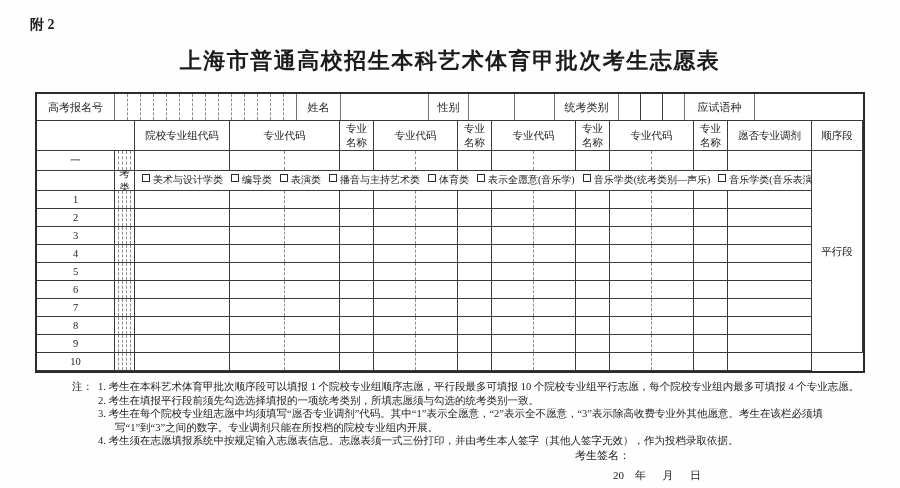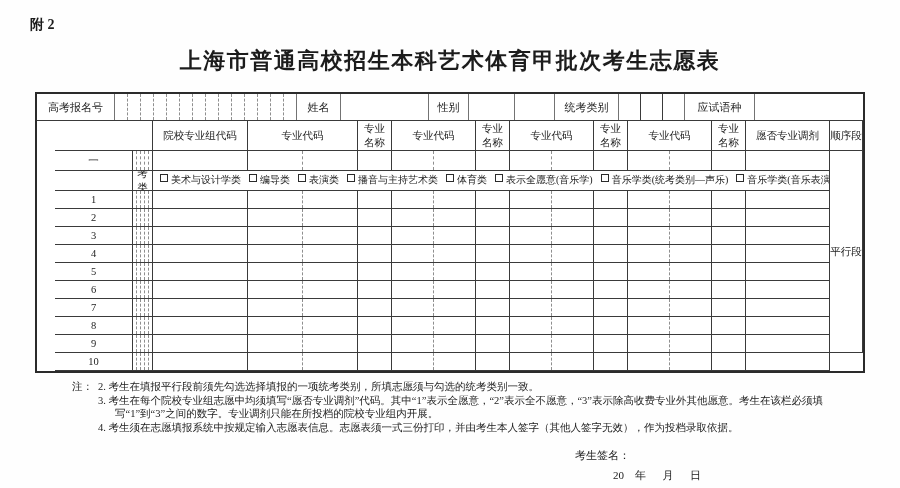--- a/index.html
+++ b/index.html
@@ -22,21 +22,20 @@
   .bx { display:flex; width:100%; height:100%; }
   .bx span { flex:1; border-right:1px dashed #8f8f8f; }
   .bx.solid span { border-right:1px solid #3a3a3a; }
   .bx span:last-child { border-right:none !important; }
 
   
   .grid {
     display:grid; font-size:10.5px;
     grid-template-columns:78px 20px 95px 110px 34px 84px 34px 84px 34px 84px 34px 84px 1fr;
     grid-template-rows:30px 20px 20px repeat(10,18px);
-    padding-left:18px;
   }
   .grid > div {
     border-right:1px solid #3a3a3a; border-bottom:1px solid #3a3a3a;
     display:flex; align-items:center; justify-content:center;
     text-align:center; line-height:1.25; overflow:hidden;
   }
   .sp2 { grid-column:span 2; }
   .par { grid-row:span 11; }
   .hdr { padding:1px 2px; }
   .cbrow { grid-column:span 10; justify-content:flex-start !important; padding-left:7px; gap:8px; white-space:nowrap; font-size:10px; }
@@ -606,20 +605,21 @@
         </div>
       </div>
   <div></div>
   <div></div>
 </div>
 </div>
 
 <div class="notes">
   <div class="notes-label">注：</div>
   <div>
+    <div class="note-item">1. 考生在本科艺术体育甲批次顺序段可以填报 1 个院校专业组顺序志愿，平行段最多可填报 10 个院校专业组平行志愿，每个院校专业组内最多可填报 4 个专业志愿。</div>
     <div class="note-item">2. 考生在填报平行段前须先勾选选择填报的一项统考类别，所填志愿须与勾选的统考类别一致。</div>
     <div class="note-item">3. 考生在每个院校专业组志愿中均须填写“愿否专业调剂”代码。其中“1”表示全愿意，“2”表示全不愿意，“3”表示除高收费专业外其他愿意。考生在该栏必须填写“1”到“3”之间的数字。专业调剂只能在所投档的院校专业组内开展。</div>
     <div class="note-item">4. 考生须在志愿填报系统中按规定输入志愿表信息。志愿表须一式三份打印，并由考生本人签字（其他人签字无效），作为投档录取依据。</div>
   </div>
 </div>
 
 <div class="sig">
   <div>考生签名：</div>
   <div class="sig-date">20    年      月      日</div>
 </div>

